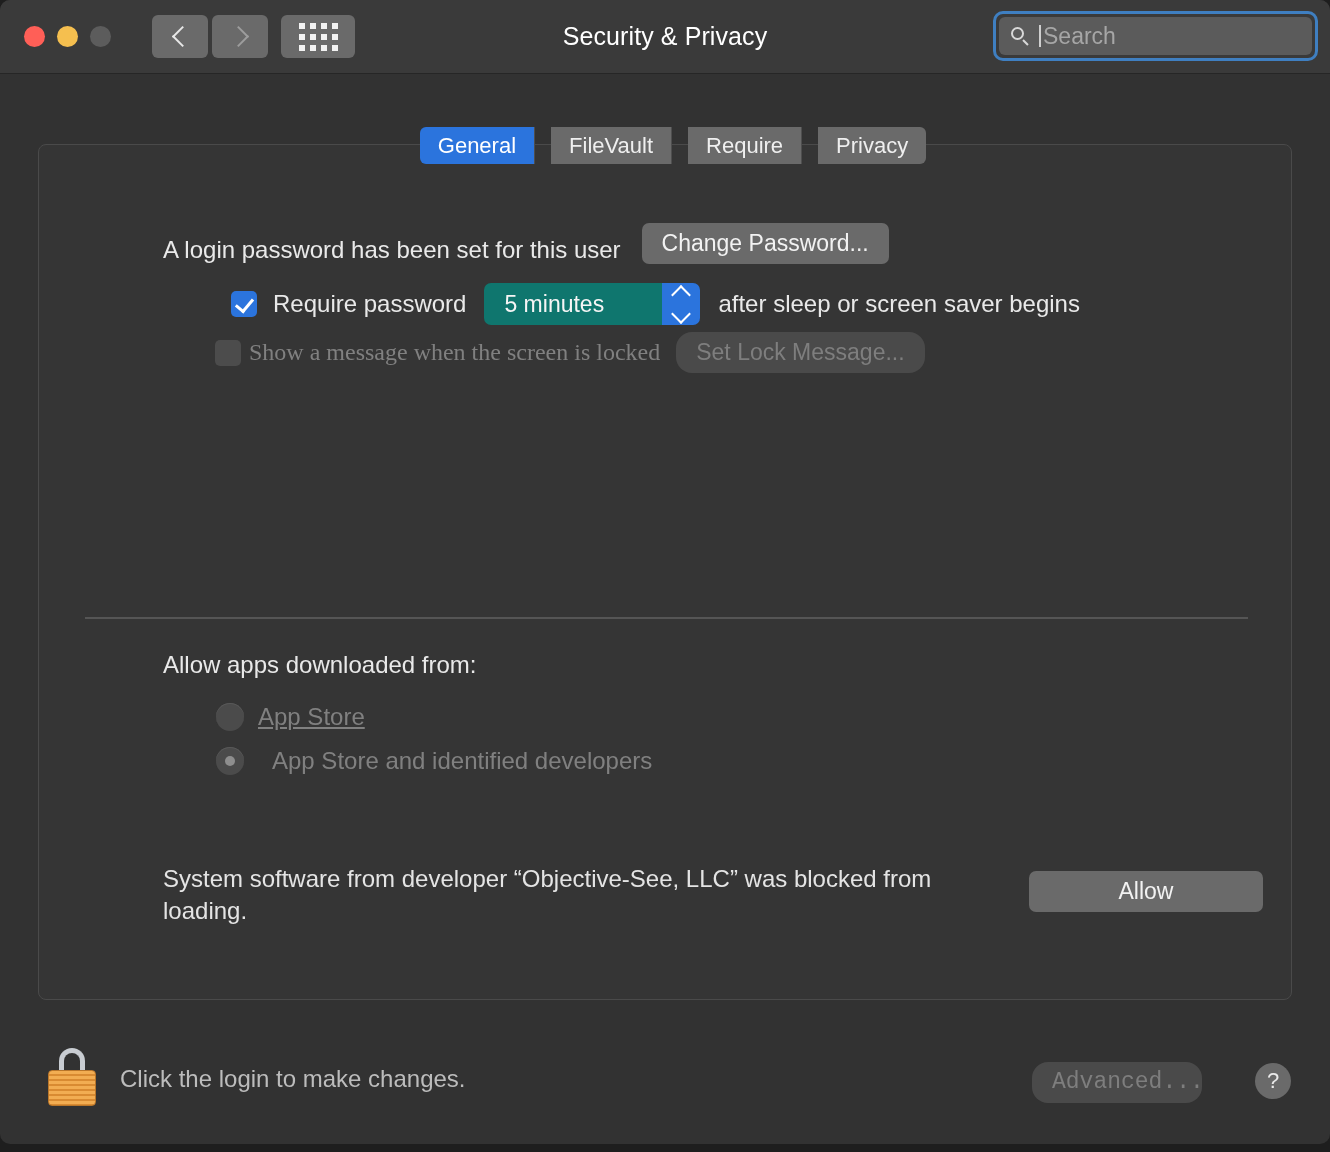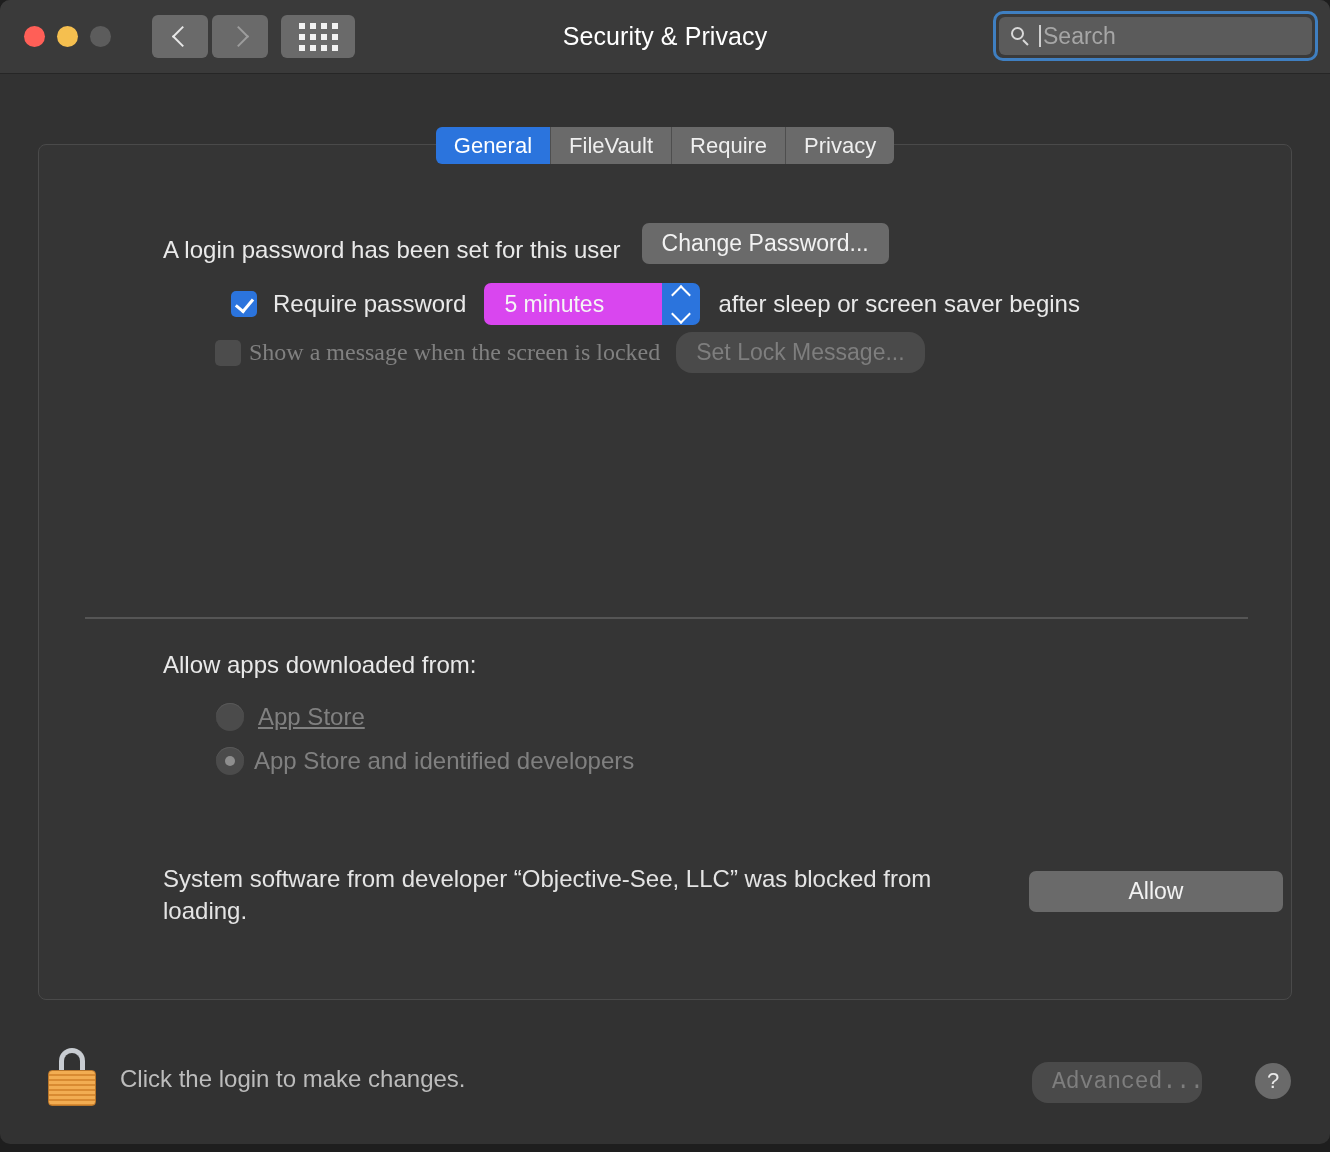--- a/index.html
+++ b/index.html
@@ -166,20 +166,21 @@
     height: 37px;
     background: #6a6a6a;
     color: #efefef;
     font-size: 22px;
     display: flex;
     align-items: center;
     justify-content: center;
     padding: 12px 18px;
     border-right: 1px solid #4e4e4e;
     box-sizing: border-box;
+    margin-left: 16px;
   }
   .tab:first-child { border-top-left-radius: 6px; border-bottom-left-radius: 6px; }
   .tab:last-child  { border-top-right-radius: 6px; border-bottom-right-radius: 6px; border-right: none; }
   .tab.active {
     background: #2b74dd;
     color: #ffffff;
   }
 
   
   .panel {
@@ -249,21 +250,21 @@
 
   
   .popup {
     display: flex;
     align-items: stretch;
     height: 42px;
     border-radius: 7px;
     overflow: hidden;
   }
   .popup .val {
-    background: #d946ef;
+    background: #0f766e;
     color: #f5f5f5;
     font-size: 23px;
     display: flex;
     align-items: center;
     padding: 0 18px 0 20px;
     min-width: 140px;
   }
   .popup .stepper {
     background: #2b74dd;
     width: 38px;
@@ -462,27 +463,27 @@
       <span class="label-main">Allow apps downloaded from:</span>
     </div>
 
     <div class="row" style="left:177px; top:558px;">
       <span class="radio"></span>
       <span class="label-dim" style="margin-left:14px;text-decoration:underline;">App Store</span>
     </div>
 
     <div class="row" style="left:177px; top:602px;">
       <span class="radio sel"></span>
-      <span class="label-dim" style="margin-left:10px;">App Store and identified developers</span>
+      <span class="label-dim" style="margin-left:28px;">App Store and identified developers</span>
     </div>
 
     <div class="row" style="left:124px; top:718px; align-items:flex-start;">
       <span class="blocked-text">System software from developer “Objective-See, LLC” was blocked from loading.</span>
     </div>
-    <button class="btn" style="position:absolute; left:990px; top:726px; width:254px;">Allow</button>
+    <button class="btn" style="position:absolute; left:990px; top:726px; width:234px;">Allow</button>
 
   </div>
 
   <div class="lockwrap">
     <span class="shackle"></span>
     <span class="lockbody"></span>
   </div>
   <div class="lock-text">Click the login to make changes.</div>
 
   <button class="btn disabled advanced" style="width:170px;font-family:Liberation Mono, monospace;">Advanced...</button>

